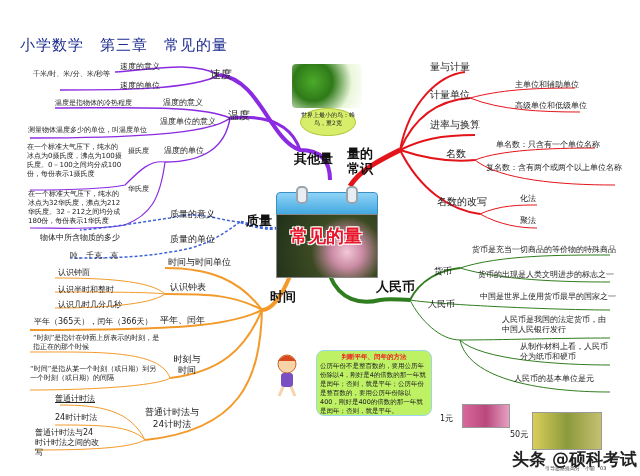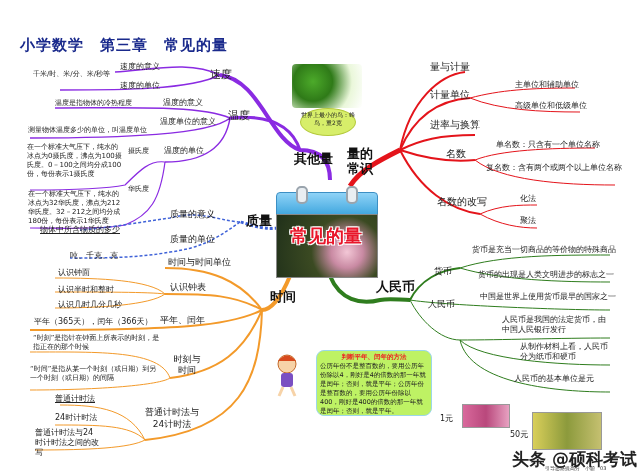--- a/index.html
+++ b/index.html
@@ -1,19 +1,19 @@
 <!DOCTYPE html>
 <html><head>
 <meta charset="utf-8">
 <style>
   html,body{margin:0;padding:0;}
   body{width:640px;height:476px;background:#ffffff;position:relative;overflow:hidden;
        font-family:"DejaVu Sans","Liberation Sans",sans-serif;color:#222;}
   .abs{position:absolute;white-space:nowrap;}
-  .title{left:20px;top:36px;font-size:15px;font-weight:bold;color:#1a2a8c;letter-spacing:1px;}
+  .title{left:20px;top:36px;font-size:15px;font-weight:normal;color:#1a2a8c;letter-spacing:1px;}
   .t7{font-size:7px;line-height:9px;}
   .t8{font-size:8px;line-height:10px;}
   .t9{font-size:9px;}
   .t10{font-size:10px;}
   .t11{font-size:11px;}
   .main{font-size:13px;font-weight:bold;color:#111;}
   svg.lines{position:absolute;left:0;top:0;}
   .multi{white-space:normal;}
   .calendar{position:absolute;left:276px;top:186px;width:100px;height:90px;}
   .cal-top{position:absolute;left:0;top:6px;width:100px;height:22px;background:linear-gradient(#8fd3f7,#3fa6de);border-radius:4px 4px 0 0;border:1px solid #3c8fc4;}
@@ -129,21 +129,21 @@
 <div class="abs t10" style="left:430px;top:118px;text-align:center;">进率与换算</div>
 <div class="abs t10" style="left:446px;top:147px;">名数</div>
 <div class="abs t8" style="left:496px;top:140px;">单名数：只含有一个单位名称</div>
 <div class="abs t8" style="left:486px;top:163px;">复名数：含有两个或两个以上单位名称</div>
 <div class="abs t10" style="left:437px;top:195px;">名数的改写</div>
 <div class="abs t8" style="left:520px;top:194px;">化法</div>
 <div class="abs t8" style="left:520px;top:216px;">聚法</div>
 
 <div class="abs main" style="left:246px;top:212px;">质量</div>
 <div class="abs t9" style="left:170px;top:208px;">质量的意义</div>
-<div class="abs t8" style="left:40px;top:225px;text-decoration:underline;">物体中所含物质的多少</div>
+<div class="abs t8" style="left:40px;top:233px;">物体中所含物质的多少</div>
 <div class="abs t9" style="left:170px;top:233px;">质量的单位</div>
 <div class="abs t8" style="left:70px;top:251px;">吨、千克、克</div>
 
 <div class="abs main" style="left:270px;top:288px;">时间</div>
 <div class="abs t9" style="left:168px;top:256px;">时间与时间单位</div>
 <div class="abs t9" style="left:170px;top:281px;">认识钟表</div>
 <div class="abs t8" style="left:58px;top:268px;">认识钟面</div>
 <div class="abs t8" style="left:58px;top:285px;">认识半时和整时</div>
 <div class="abs t8" style="left:58px;top:300px;">认识几时几分几秒</div>
 <div class="abs t9" style="left:160px;top:314px;">平年、闰年</div>

